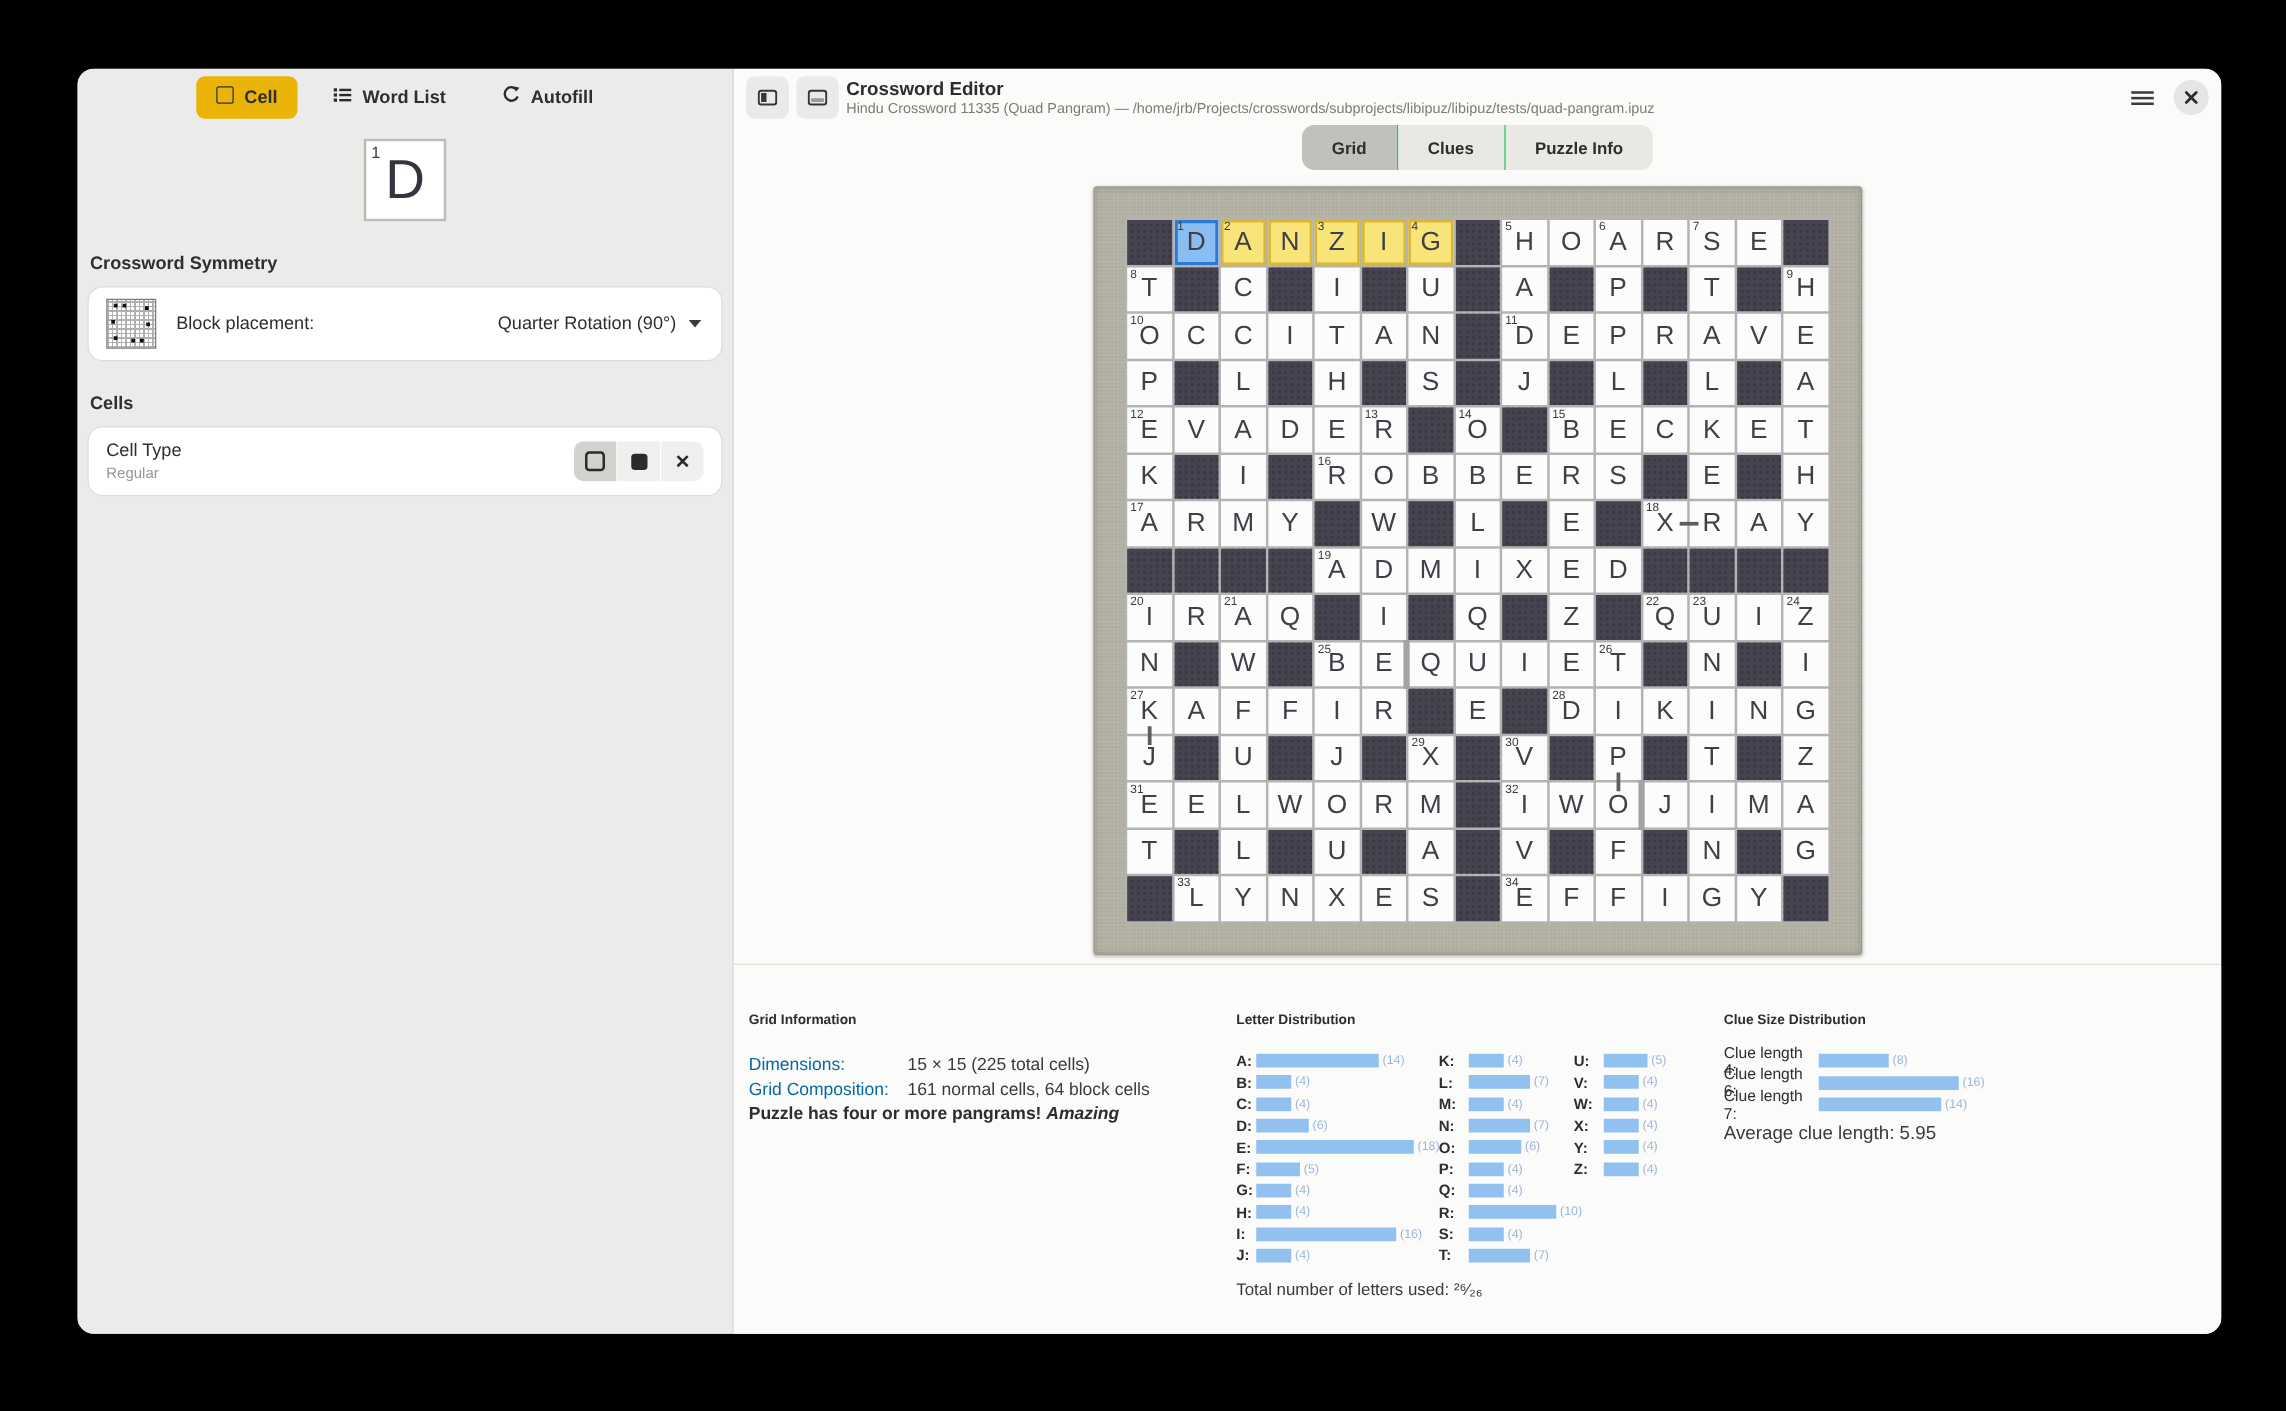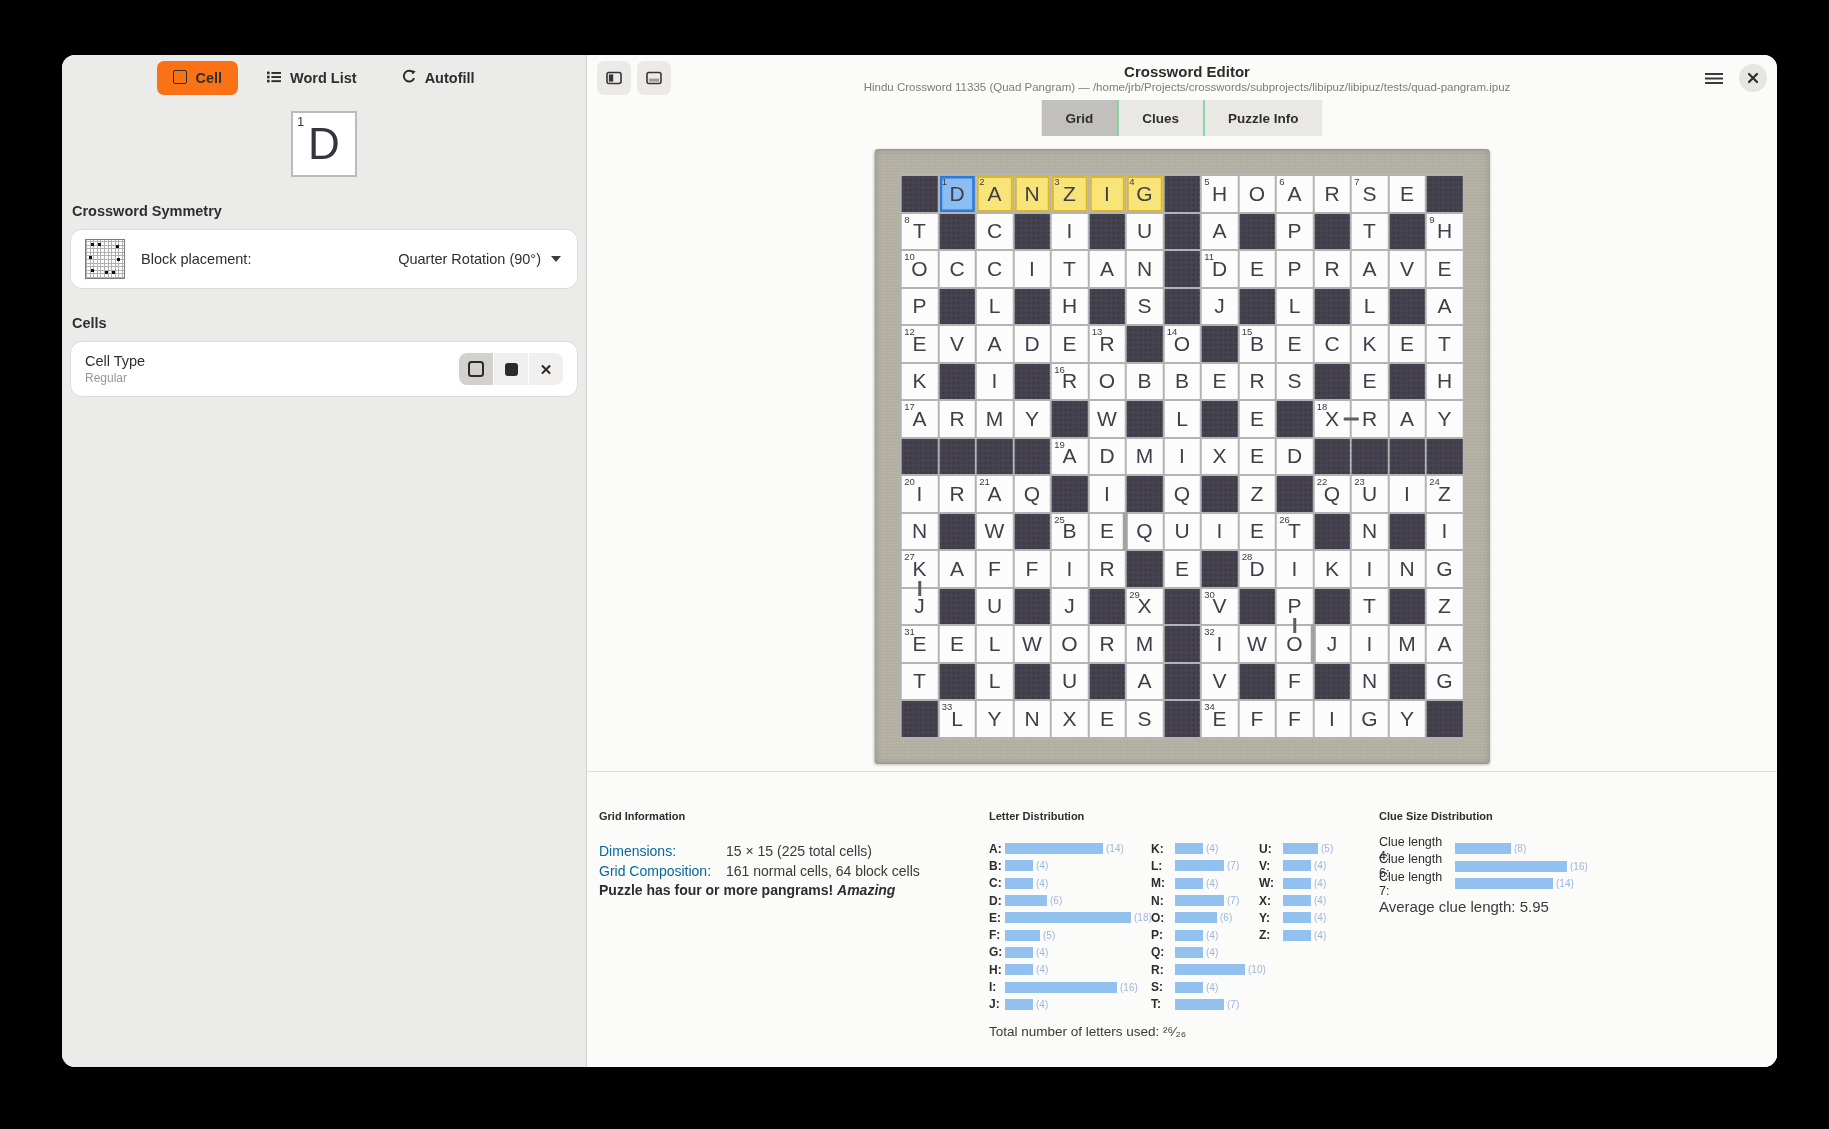--- a/index.html
+++ b/index.html
@@ -2,21 +2,21 @@
 <html><head>
 <meta charset="utf-8">
 <style>
   html,body{margin:0;padding:0}
   body{width:1829px;height:1129px;background:#000;font-family:"Liberation Sans",sans-serif;position:relative;overflow:hidden}
   .window{position:absolute;left:62px;top:55px;width:1715px;height:1012px;border-radius:13px;overflow:hidden;display:flex;background:#fbfbfa}
   
   .sidebar{width:524px;flex:0 0 524px;background:#ebebea;border-right:1px solid #d2d0cd;position:relative}
   .side-tabs{display:flex;justify-content:center;gap:12px;padding-top:6px}
   .stab{display:flex;align-items:center;gap:8px;height:34px;padding:0 16px;border-radius:7px;font-size:14.5px;font-weight:700;color:#2e2e2e;cursor:default}
-  .stab.sel{background:#f97316}
+  .stab.sel{background:#eab308}
   .ic-cell{width:12px;height:12px;border:1.8px solid #2f2f2f;border-radius:2px;display:inline-block}
   .preview{width:62px;height:62px;background:#fff;border:2px solid #bdbbb8;margin:16px auto 0;position:relative}
   .pnum{position:absolute;top:1px;left:4px;font-size:13px;color:#3a3a3a}
   .plet{position:absolute;inset:0;display:flex;align-items:center;justify-content:center;font-size:44px;font-weight:300;color:#35353d}
   .sec-title{margin:26px 0 10px 10px;font-size:14.5px;font-weight:700;color:#2f2f2f}
   .card{margin:0 8px;background:#fff;border:1px solid #dedcd9;border-radius:12px;overflow:hidden}
   .crow{display:flex;align-items:center;padding:9px 14px;min-height:36px}
   .crow + .crow{border-top:1px solid #eceae8}
   .sym-icon{width:38px;height:38px;border:1px solid #7c7c7c;background:#fff;position:relative;margin-right:16px;flex:0 0 38px;
     background-image:repeating-linear-gradient(0deg,#b0b0b0 0 1px,transparent 1px 3.6px),repeating-linear-gradient(90deg,#b0b0b0 0 1px,transparent 1px 3.6px)}
@@ -31,26 +31,26 @@
   .segbtn.sel{background:#d3d1ce}
   .g-outline{width:12px;height:12px;border:2.5px solid #2b2b2b;border-radius:3.5px}
   .g-filled{width:13px;height:13px;background:#2b2b2b;border-radius:3px}
   .g-x{font-size:15px;font-weight:900;color:#2b2b2b;line-height:1}
   .toggle{width:48px;height:26px;border-radius:13px;background:#e1dfdc;position:relative}
   .knob{position:absolute;left:1px;top:1px;width:24px;height:24px;border-radius:50%;background:#fff;box-shadow:0 1px 2px rgba(0,0,0,.25),0 0 0 1px rgba(0,0,0,.06)}
   
   .content{flex:1;position:relative;background:#fbfbfa}
   .chead{position:absolute;top:0;left:0;right:0;height:46px;display:flex;align-items:center;padding:0 10px;box-sizing:border-box}
   .iconbtn{width:34px;height:34px;border-radius:7px;background:#eceae8;display:flex;align-items:center;justify-content:center;margin-right:6px}
-  .titlebox{flex:1;text-align:center;overflow:hidden}
+  .titlebox{flex:1;text-align:left;overflow:hidden}
   .wtitle{font-size:15px;font-weight:700;color:#2c2c2c}
   .wsub{font-size:11.5px;color:#7c7b77;margin-top:1px;white-space:nowrap}
   .flatbtn{width:34px;height:34px;display:flex;align-items:center;justify-content:center}
   .circlebtn{width:28px;height:28px;border-radius:50%;background:#e7e5e3;display:flex;align-items:center;justify-content:center;margin-left:8px}
-  .view-tabs{position:absolute;top:45px;left:50%;transform:translateX(-50%);display:flex;border-radius:0;overflow:hidden}
+  .view-tabs{position:absolute;top:45px;left:50%;transform:translateX(-50%);display:flex;border-radius:10px;overflow:hidden}
   .vtab{height:36px;display:flex;align-items:center;padding:0 24px;font-size:13.5px;font-weight:600;color:#2e2e2e;background:#e9e8e5}
   .vtab + .vtab{border-left:1px solid #22c55e}
   .vtab.sel{background:#c2c0bd}
   
   .grid-frame{position:absolute;top:94px;left:50%;transform:translateX(-50%);padding:24px;border-radius:3px;border:1px solid #9b988c;
     background:repeating-linear-gradient(90deg,rgba(255,255,255,.05) 0 1px,transparent 1px 3px),repeating-linear-gradient(0deg,rgba(0,0,0,.03) 0 1px,transparent 1px 3px),#b4b1a4;
     box-shadow:inset 0 0 6px rgba(0,0,0,.15),0 1px 3px rgba(0,0,0,.25)}
   .cw-grid{display:grid;grid-template-columns:repeat(15,35.5px);grid-auto-rows:35.5px;gap:2px;background:#b3b3b3;padding:2px}
   .cell{position:relative;background:#fcfcfc;display:flex;align-items:center;justify-content:center;font-size:21px;font-weight:300;color:#3f3f48}
   .cell.block{background-color:#464350;background-image:radial-gradient(#3a3743 1.1px,transparent 1.1px);background-size:5px 5px;background-position:1.5px 1.5px}

